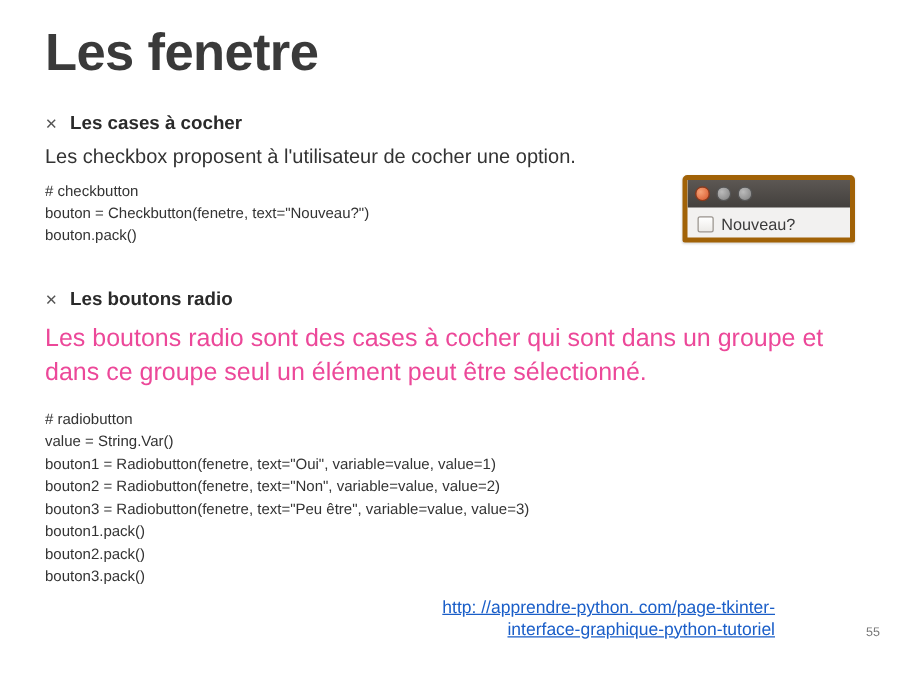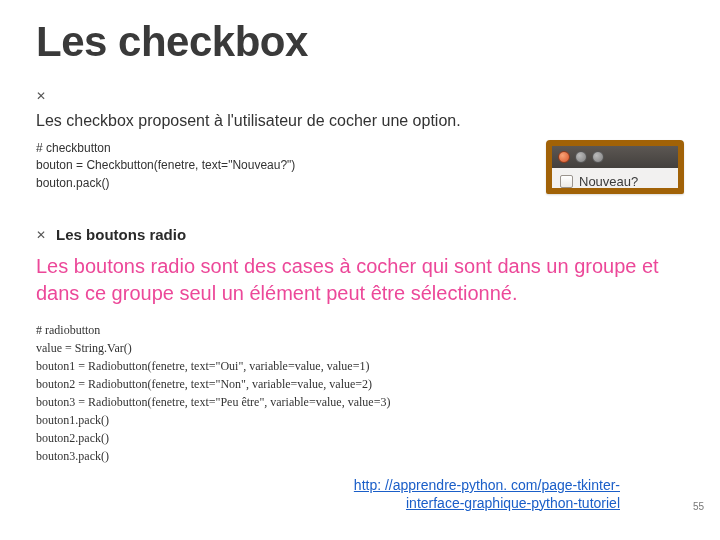--- a/index.html
+++ b/index.html
@@ -75,21 +75,21 @@
     color: #777;
   }
   
   .demo {
     position: absolute;
     right: 36px;
     top: 140px;
     width: 138px;
     height: 54px;
     background: #f2f1f0;
-    border: 6px solid #a16207;
+    border: 4px solid #a16207;
     border-radius: 4px 4px 2px 2px;
     box-shadow: 0 1px 2px rgba(0,0,0,0.15);
     overflow: hidden;
   }
   .titlebar {
     height: 22px;
     background: linear-gradient(#5c5753, #43403d);
     display: flex;
     align-items: center;
     padding: 0 6px;
@@ -115,31 +115,32 @@
     border: 1px solid #9a948e;
     border-radius: 2px;
     background: linear-gradient(#fff,#eceae7);
     display: inline-block;
   }
   .code2 {
     font-size: 12px;
     color: #333;
     line-height: 1.5;
     white-space: pre;
-    font-family: Liberation Serif, serif;
+    font-family: Liberation Sans, sans-serif;
   }
 </style>
 </head>
 <body>
 
 <div class="slide">
-  <h1 class="title">Les checkbox</h1>
+  <h1 class="title">Les fenetre</h1>
 
   <div class="bullet-row">
     <span class="bullet-icon">✕</span>
+    <span class="subheading">Les cases à cocher</span>
   </div>
 
   <p class="desc">Les checkbox proposent à l'utilisateur de cocher une option.</p>
 
   <pre class="code"># checkbutton
 bouton = Checkbutton(fenetre, text="Nouveau?")
 bouton.pack()</pre>
 
   <div class="bullet-row">
     <span class="bullet-icon">✕</span>

